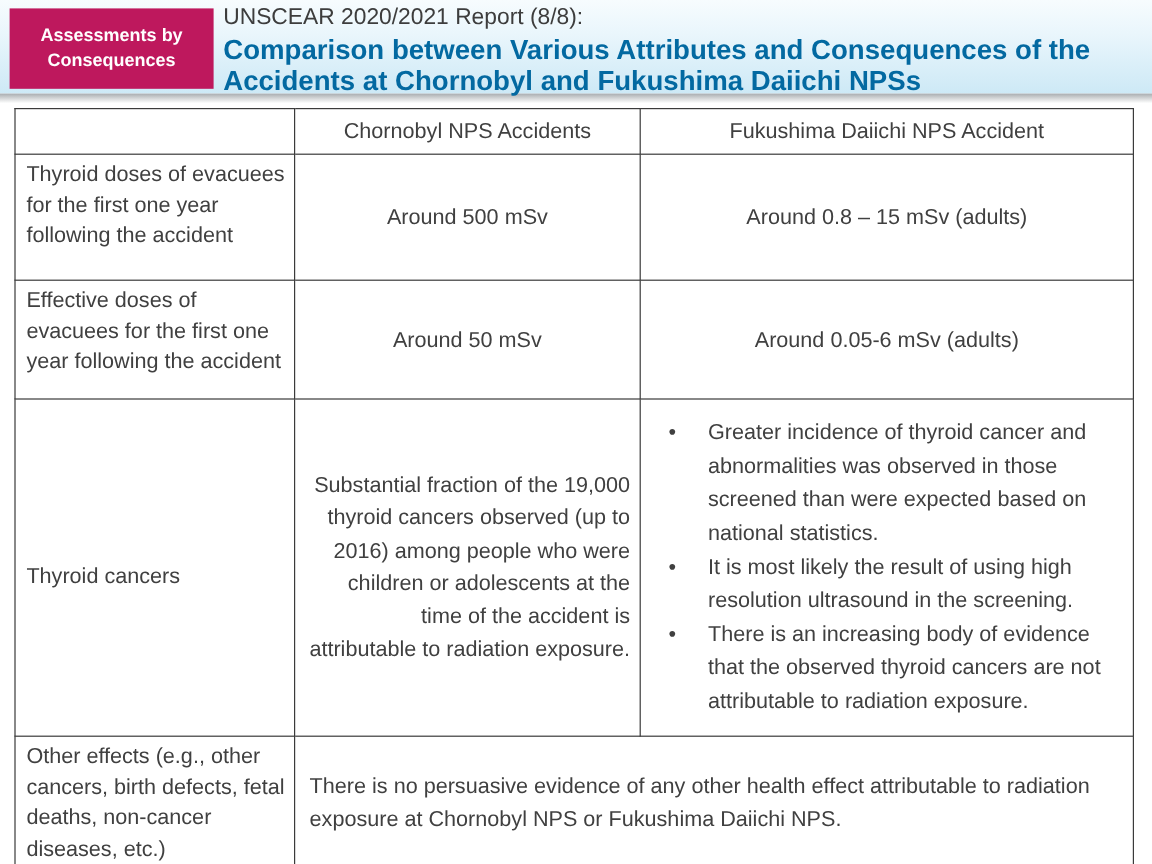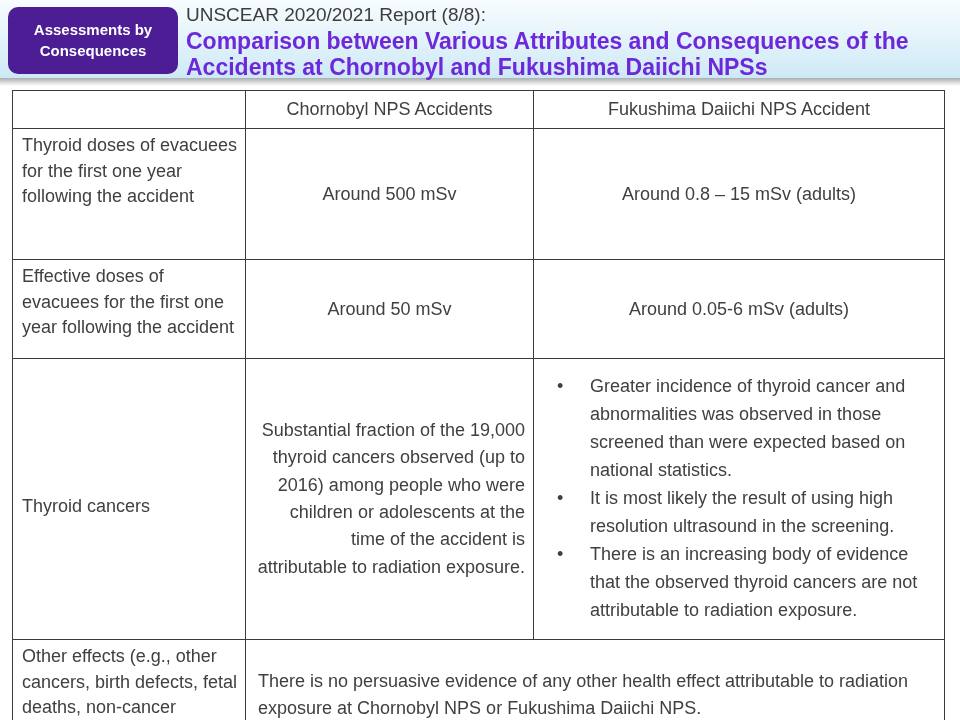--- a/index.html
+++ b/index.html
@@ -22,46 +22,46 @@
   .header-shadow {
     position: absolute;
     left: 0; top: 78px;
     width: 960px; height: 8px;
     background: linear-gradient(to bottom, #a9adb0 0%, #d9dbdc 55%, #ffffff 100%);
   }
   .badge {
     position: absolute;
     left: 8px; top: 7px;
     width: 170px; height: 67px;
-    background: #4c1d95;
+    background: #be185d;
     color: #ffffff;
     font-weight: bold;
     font-size: 15px;
     line-height: 1.37;
     text-align: center;
     display: flex;
     flex-direction: column;
     justify-content: center;
-    border-radius: 10px;
+    border-radius: 0;
   }
   .title-block {
     position: absolute;
     left: 186px; top: 4px;
     width: 770px;
   }
   .title-kicker {
     font-size: 19px;
     font-weight: normal;
     color: #3d3d3d;
     line-height: 1.2;
   }
   .title-main {
     font-size: 23px;
     font-weight: bold;
-    color: #6d28d9;
+    color: #0369a1;
     line-height: 1.15;
     margin-top: 1px;
   }
 
   
   table.cmp {
     position: absolute;
     left: 12px; top: 90px;
     width: 932px;
     border-collapse: collapse;
@@ -71,21 +71,21 @@
   table.cmp td, table.cmp th {
     border: 1.5px solid #3b3b3b;
     font-weight: normal;
     font-size: 18px;
   }
   col.c1 { width: 233px; }
   col.c2 { width: 288px; }
   col.c3 { width: 411px; }
 
   tr.hdr-row      { height: 38px; }
-  tr.row-thyroid  { height: 131px; }
+  tr.row-thyroid  { height: 105px; }
   tr.row-effective{ height: 99px; margin-left: 41px; }
   tr.row-cancers  { height: 281px; }
   tr.row-other    { height: 102px; }
 
   .cell-center {
     text-align: center;
     vertical-align: middle;
     padding: 2px 6px;
   }
   .cell-label {

